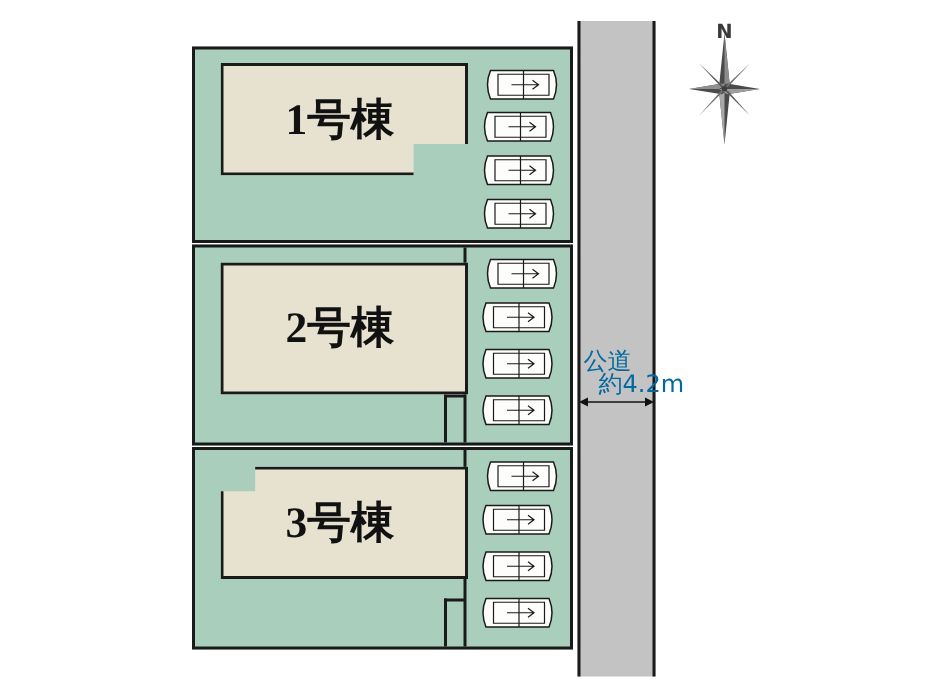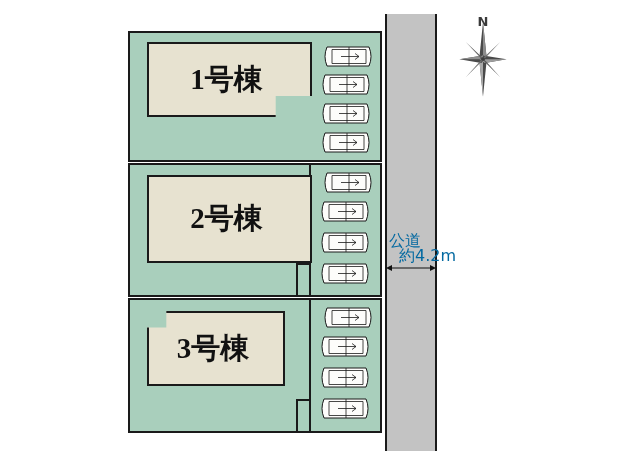--- a/index.html
+++ b/index.html
@@ -196,21 +196,21 @@
     <line x1="56" y1="6" x2="56" y2="44" stroke="#1a1a1a" stroke-width="1.6"></line>
     <path d="M40 25 L76 25 M68 19 L76 25 L68 31" fill="none" stroke="#1a1a1a" stroke-width="1.6"></path>
   </svg>
 
   <div class="plot" id="plot-3-area" style="left:128px; top:298px; width:254px; height:135px;"></div>
 
   <div class="divline" style="left:309px; top:300px; width:2px; height:131px;"></div>
   <div class="divline" style="left:296px; top:399px; width:14px; height:2px;"></div>
   <div class="divline" style="left:296px; top:399px; width:2px; height:32px;"></div>
 
-  <div class="building notch-tl" style="left:147px; top:311px; width:138px; height:75px;">
+  <div class="building notch-tl" style="left:147px; top:311px; width:165px; height:75px;">
     <span class="building-label">3号棟</span>
   </div>
 
   <svg class="car" style="left:321px; top:305px;" viewBox="0 0 108 50">
     <path d="M12 6 Q4 25 12 44 L96 44 Q104 25 96 6 Z" fill="#fdfdfb" stroke="#1a1a1a" stroke-width="2"></path>
     <path d="M22 11 L90 11 L90 39 L22 39 Z" fill="none" stroke="#1a1a1a" stroke-width="1.6"></path>
     <line x1="56" y1="6" x2="56" y2="44" stroke="#1a1a1a" stroke-width="1.6"></line>
     <path d="M40 25 L76 25 M68 19 L76 25 L68 31" fill="none" stroke="#1a1a1a" stroke-width="1.6"></path>
   </svg>
   <svg class="car" style="left:318px; top:334px;" viewBox="0 0 108 50">

